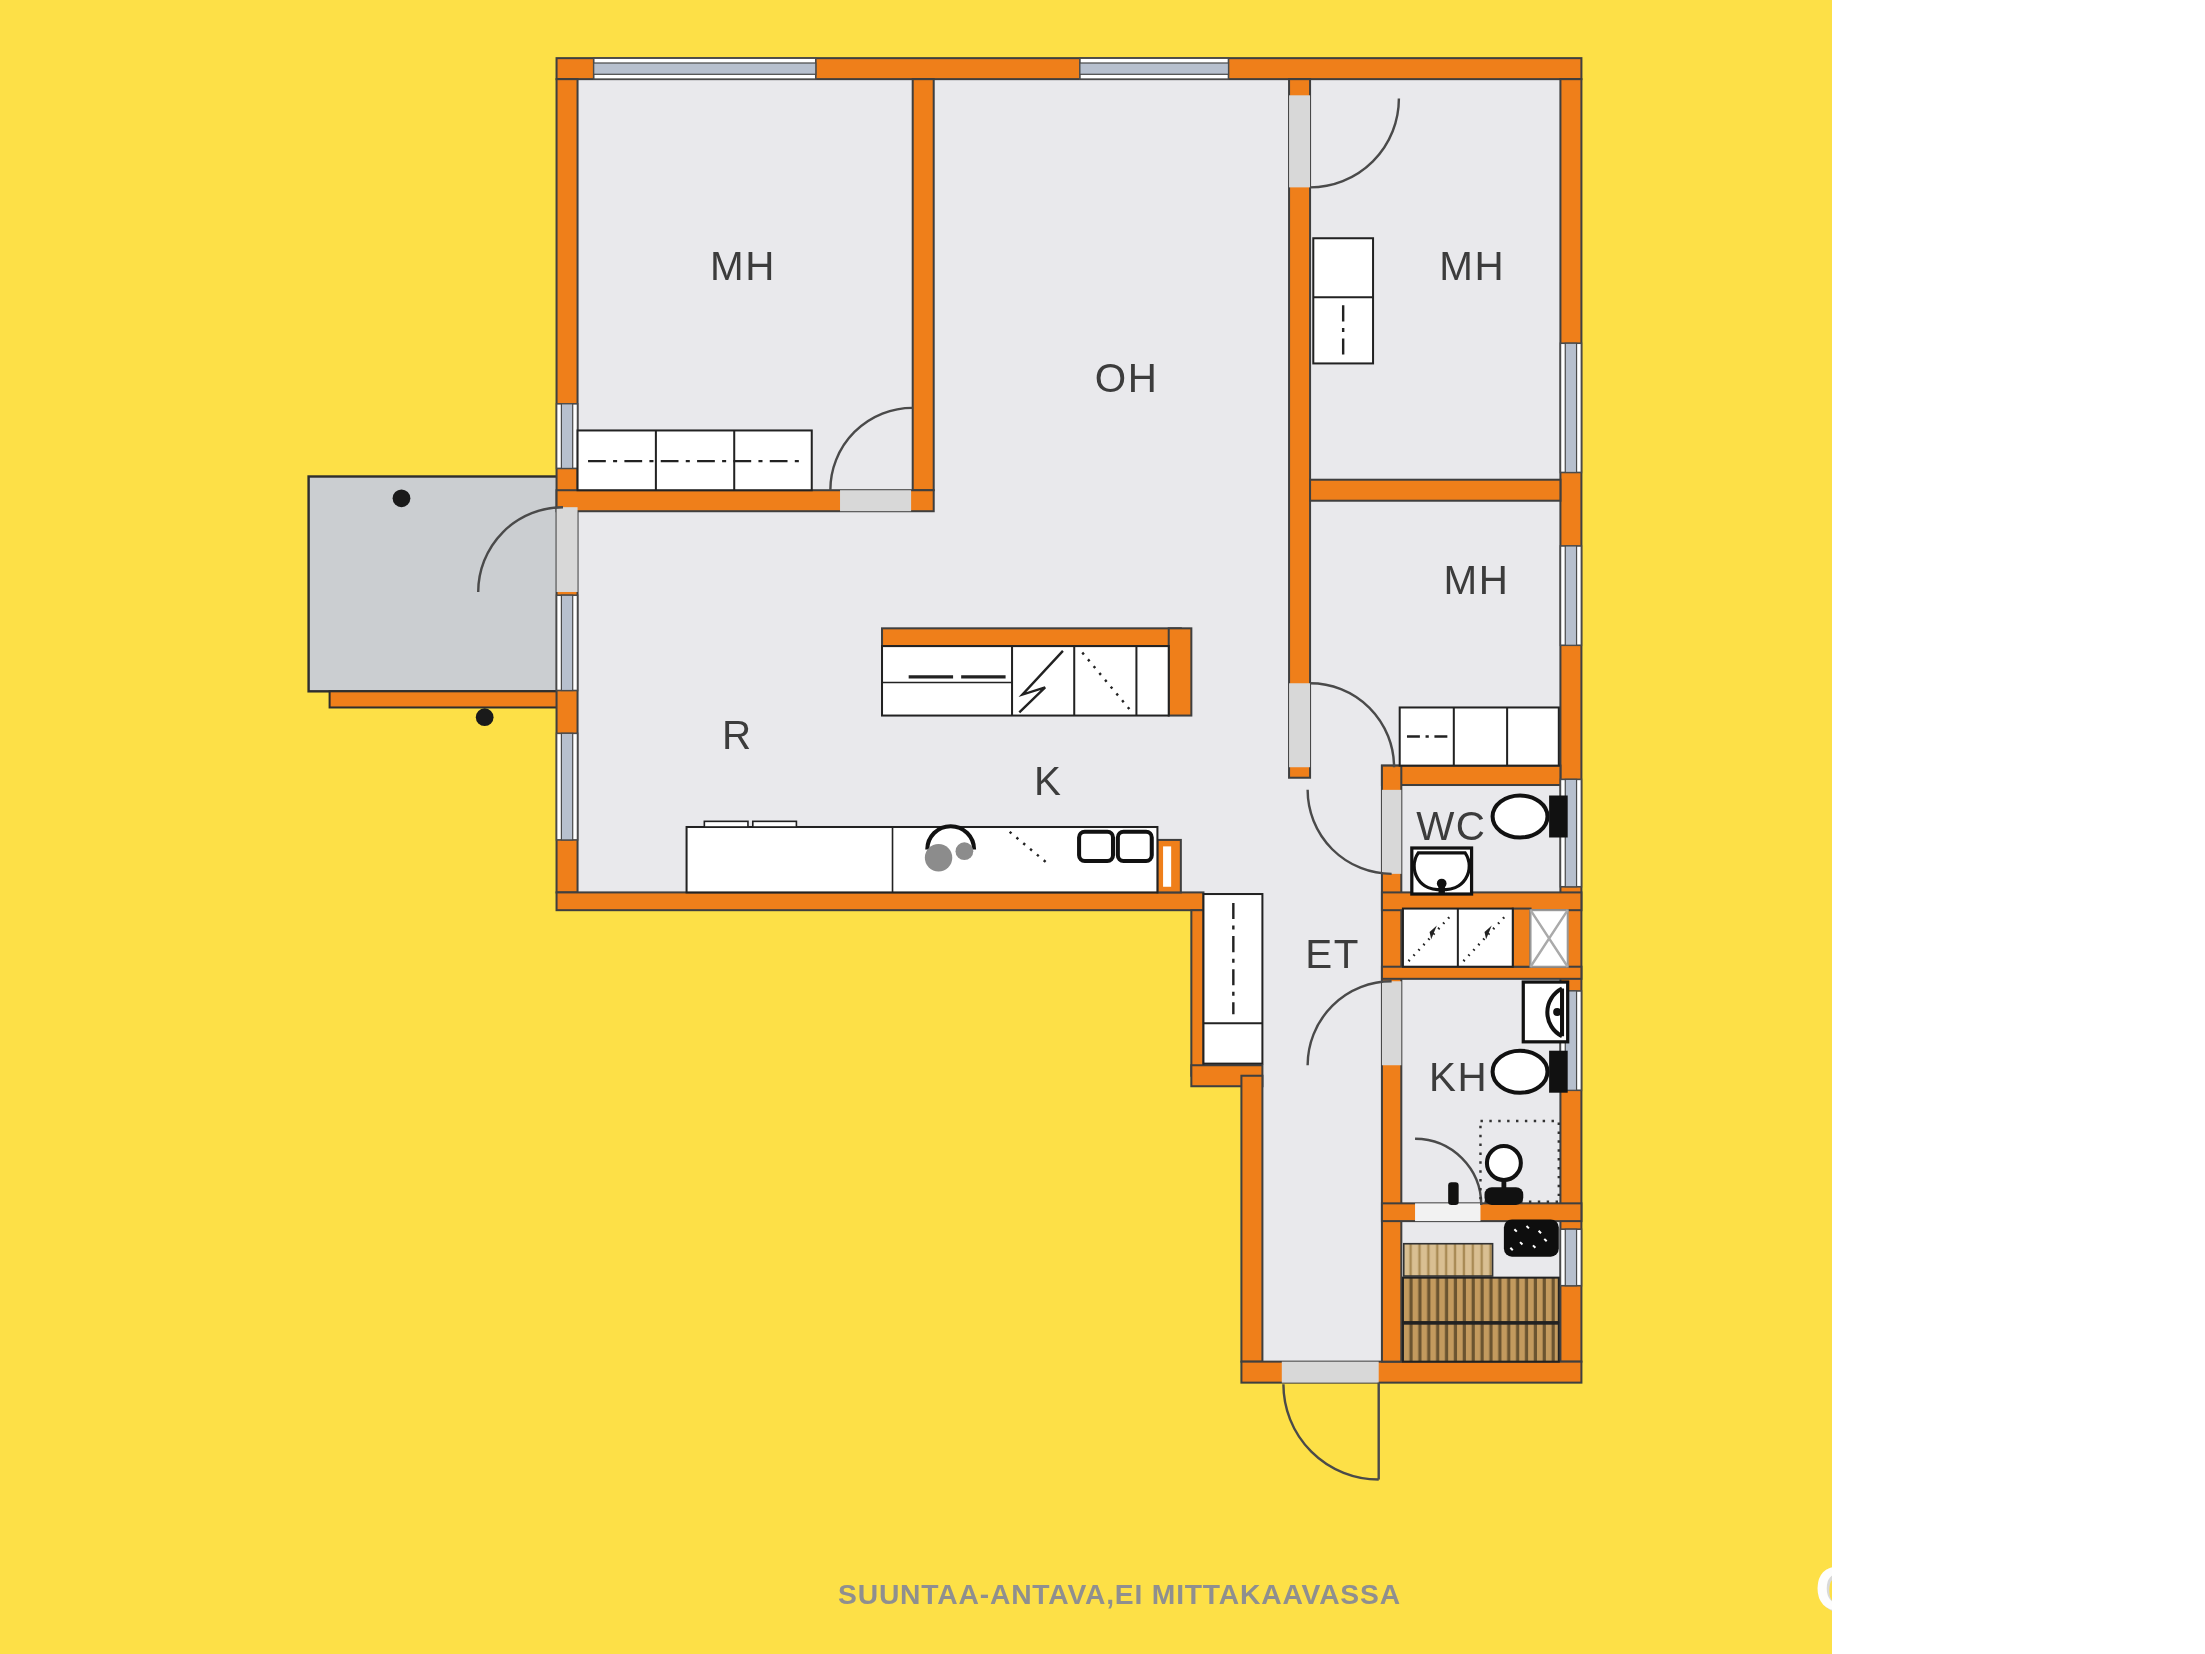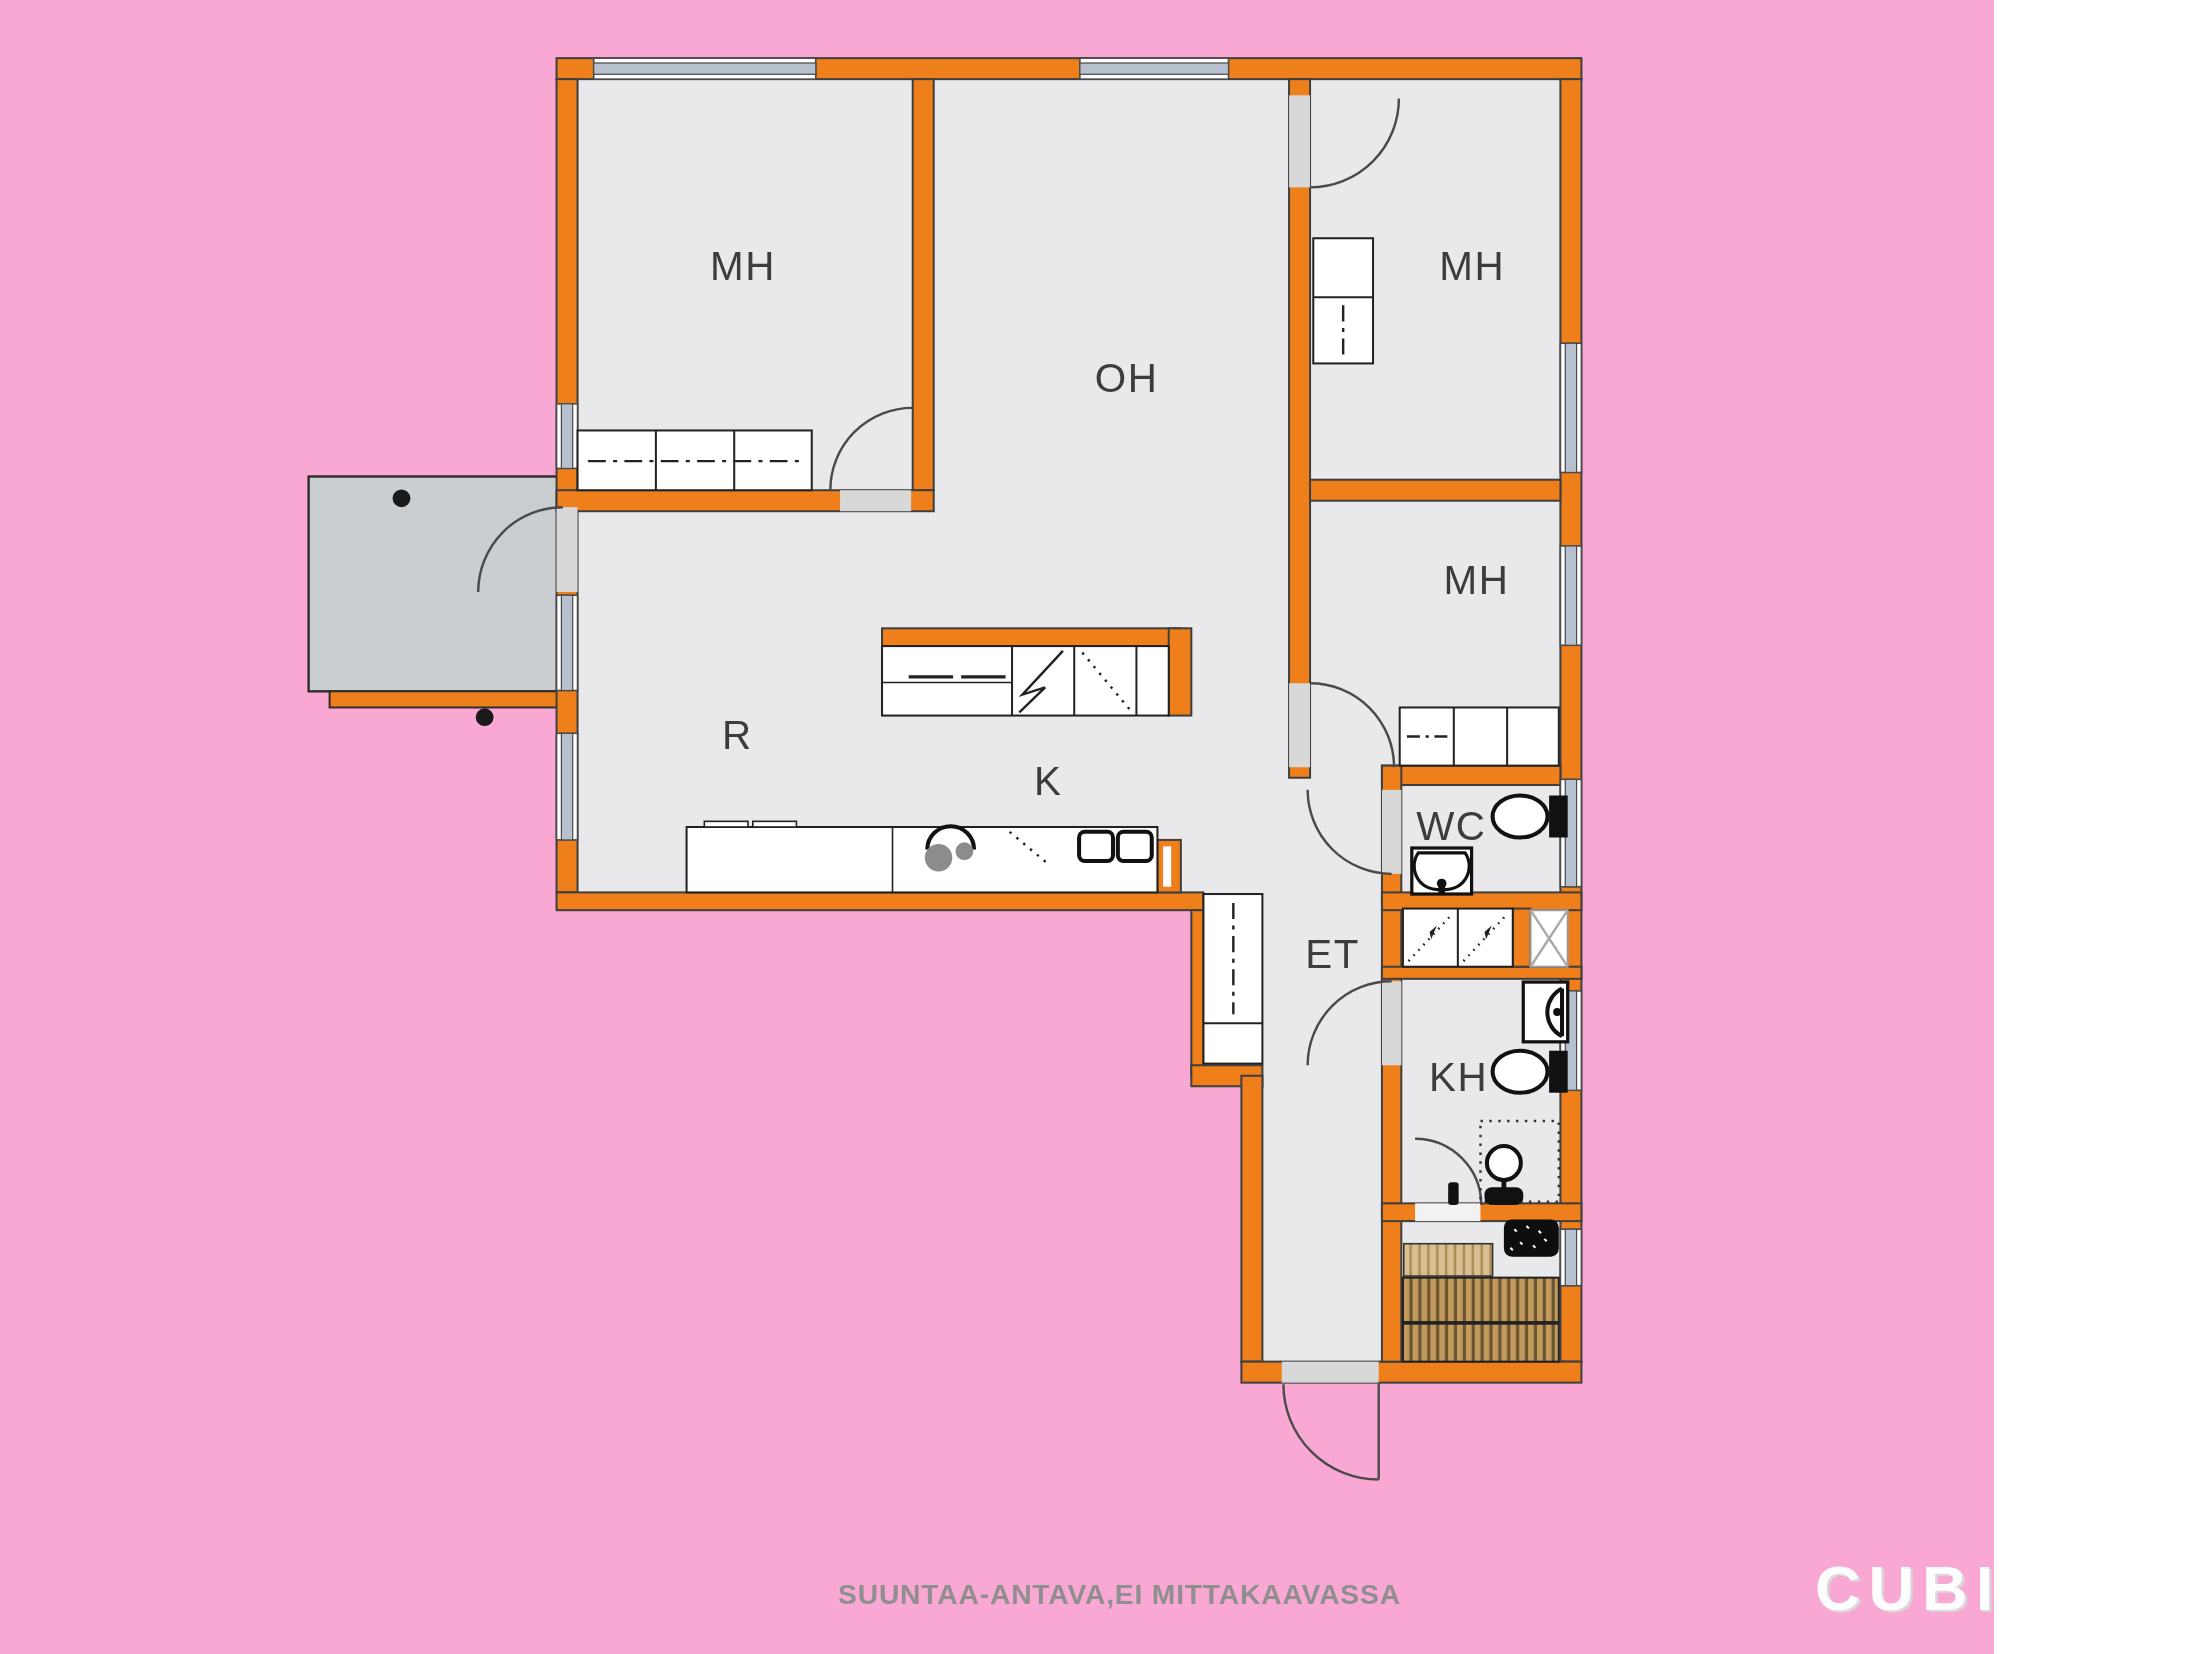--- a/index.html
+++ b/index.html
@@ -1,16 +1,16 @@
 <!DOCTYPE html>
 <html style="font-size:13px"><head>
 <meta charset="utf-8">
 <style>
   html,body{margin:0;padding:0;background:#ffffff;}
-  #stage{position:relative;width:1994px;height:1654px;background:#f9a8d4;overflow:hidden;
+  #stage{position:relative;width:1832px;height:1654px;background:#fde047;overflow:hidden;
          font-family:"Liberation Sans", sans-serif;}
   svg{position:absolute;left:0;top:0;}
   text{font-family:"Liberation Sans", sans-serif;}
   .room-label{fill:#3C3C3C;font-size:50px;font-weight:500;letter-spacing:2px;}
   .footer-label{fill:#8F8F8F;font-size:35px;font-weight:bold;letter-spacing:1px;}
   .brand-back{fill:#D9D9D9;font-size:78px;font-weight:bold;letter-spacing:10px;}
   .brand-front{fill:#FDFDFD;font-size:78px;font-weight:bold;letter-spacing:10px;}
 </style>
 </head>
 <body>

